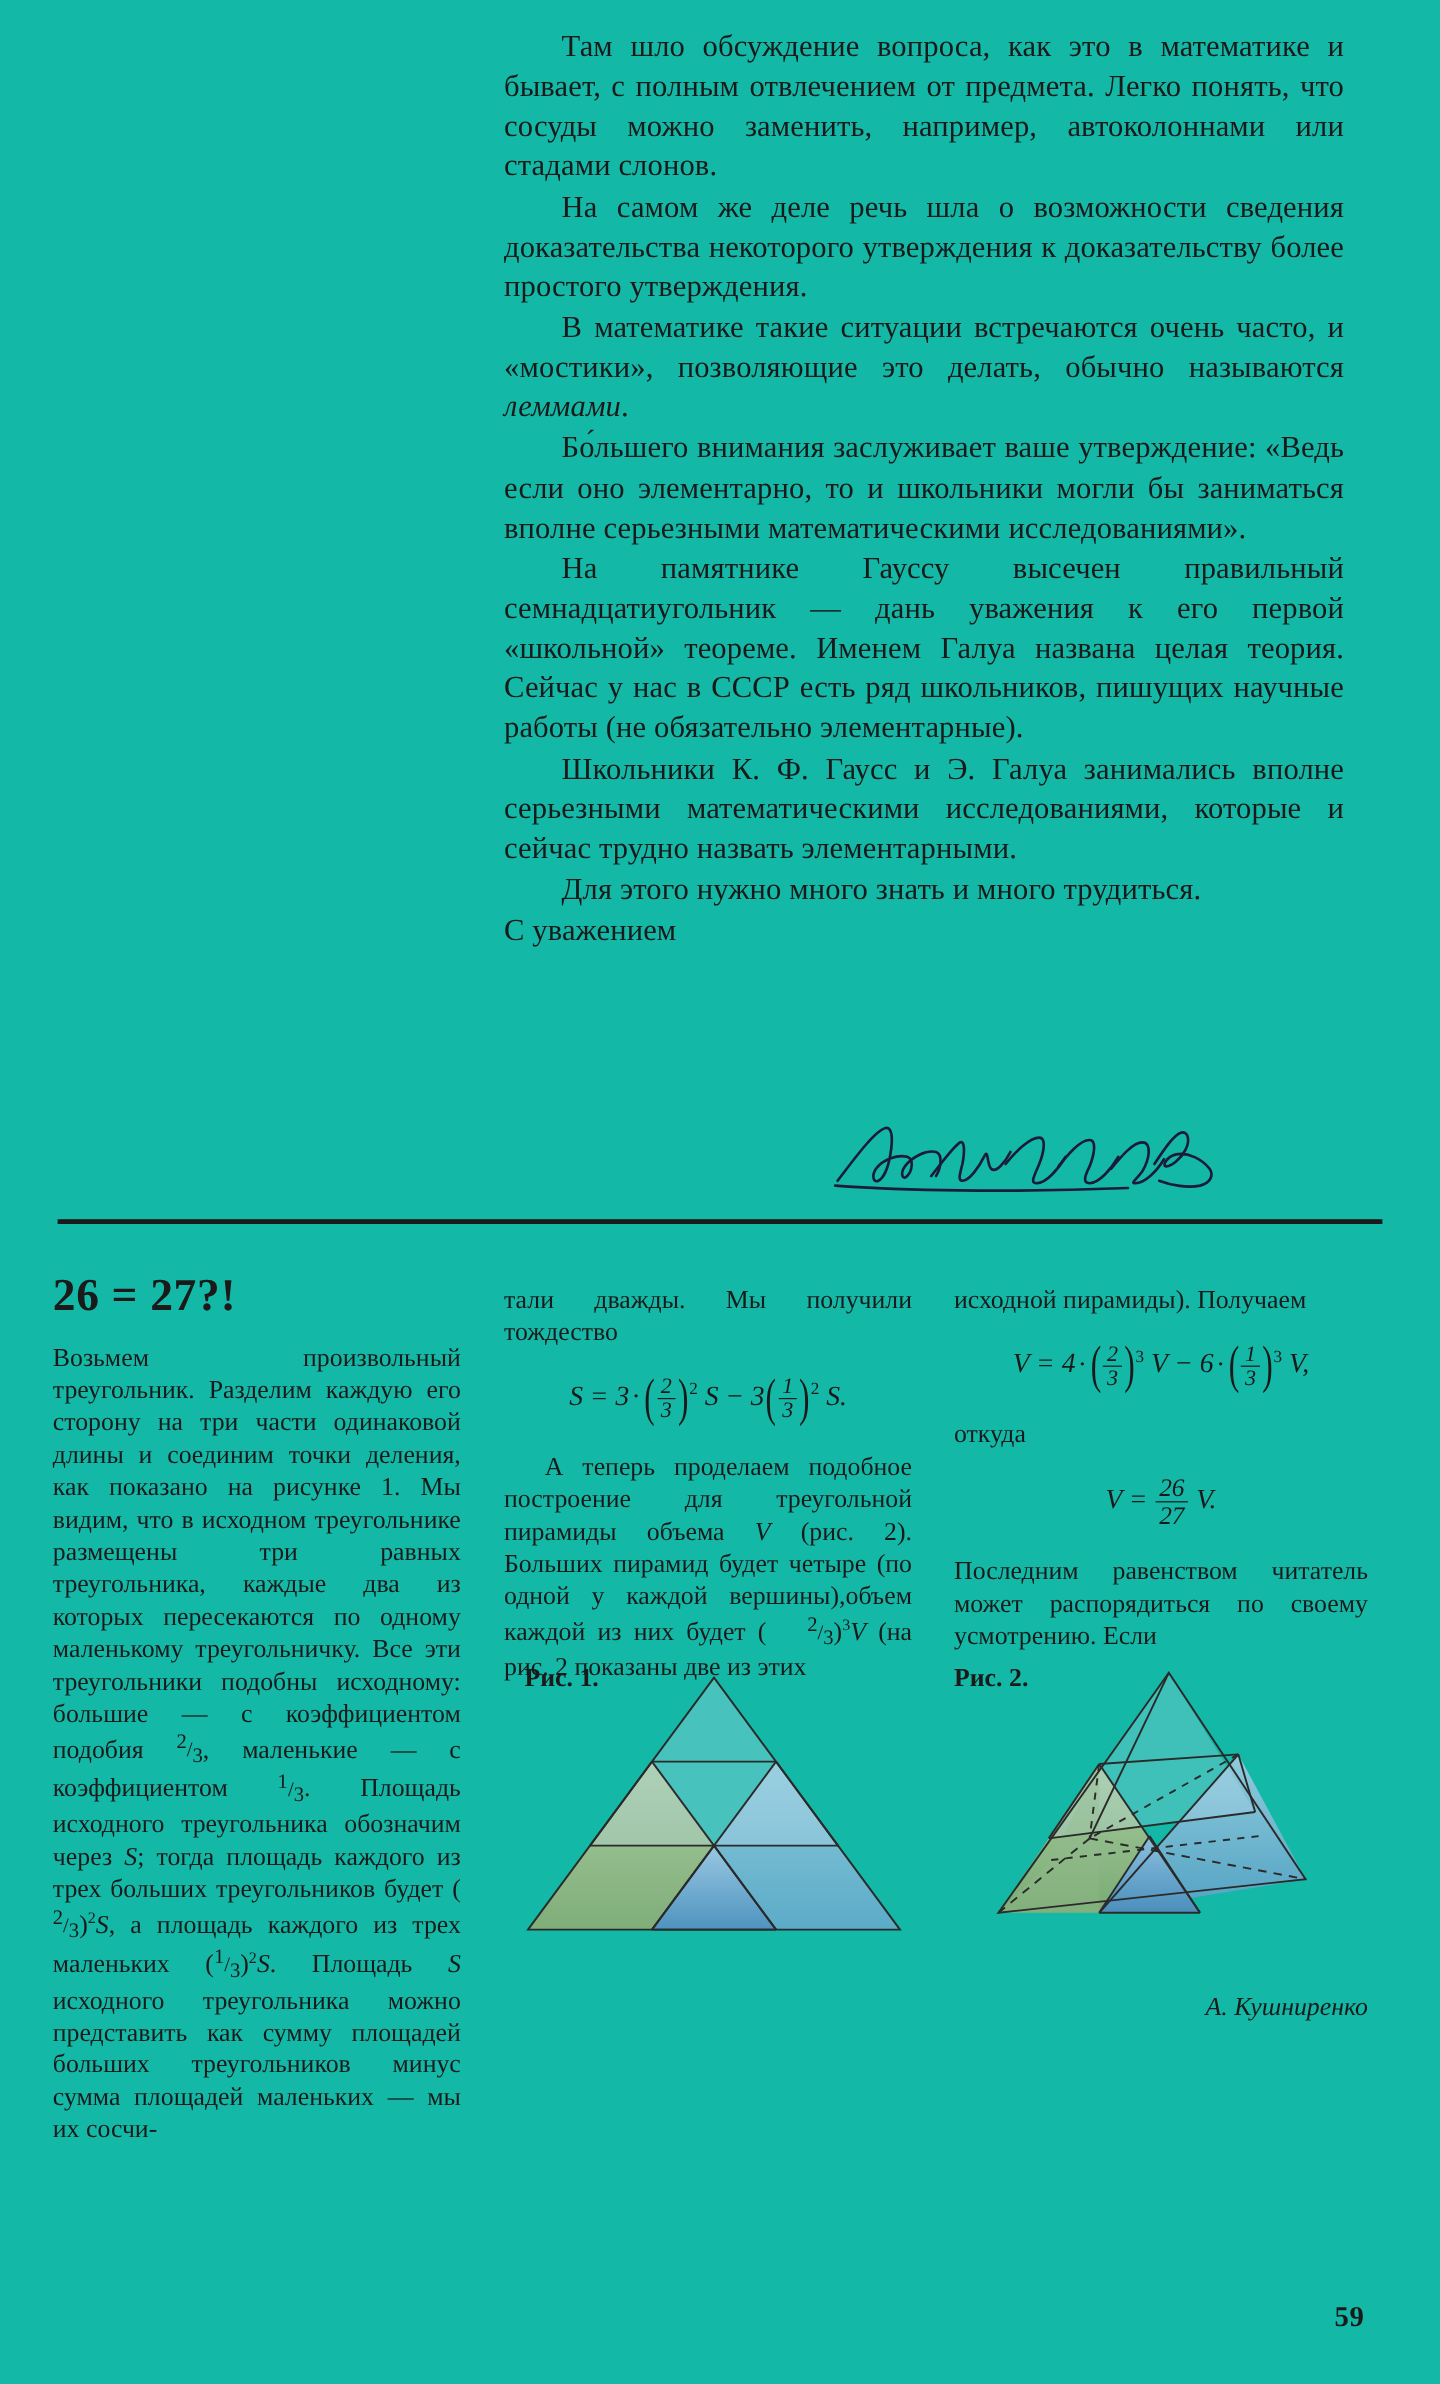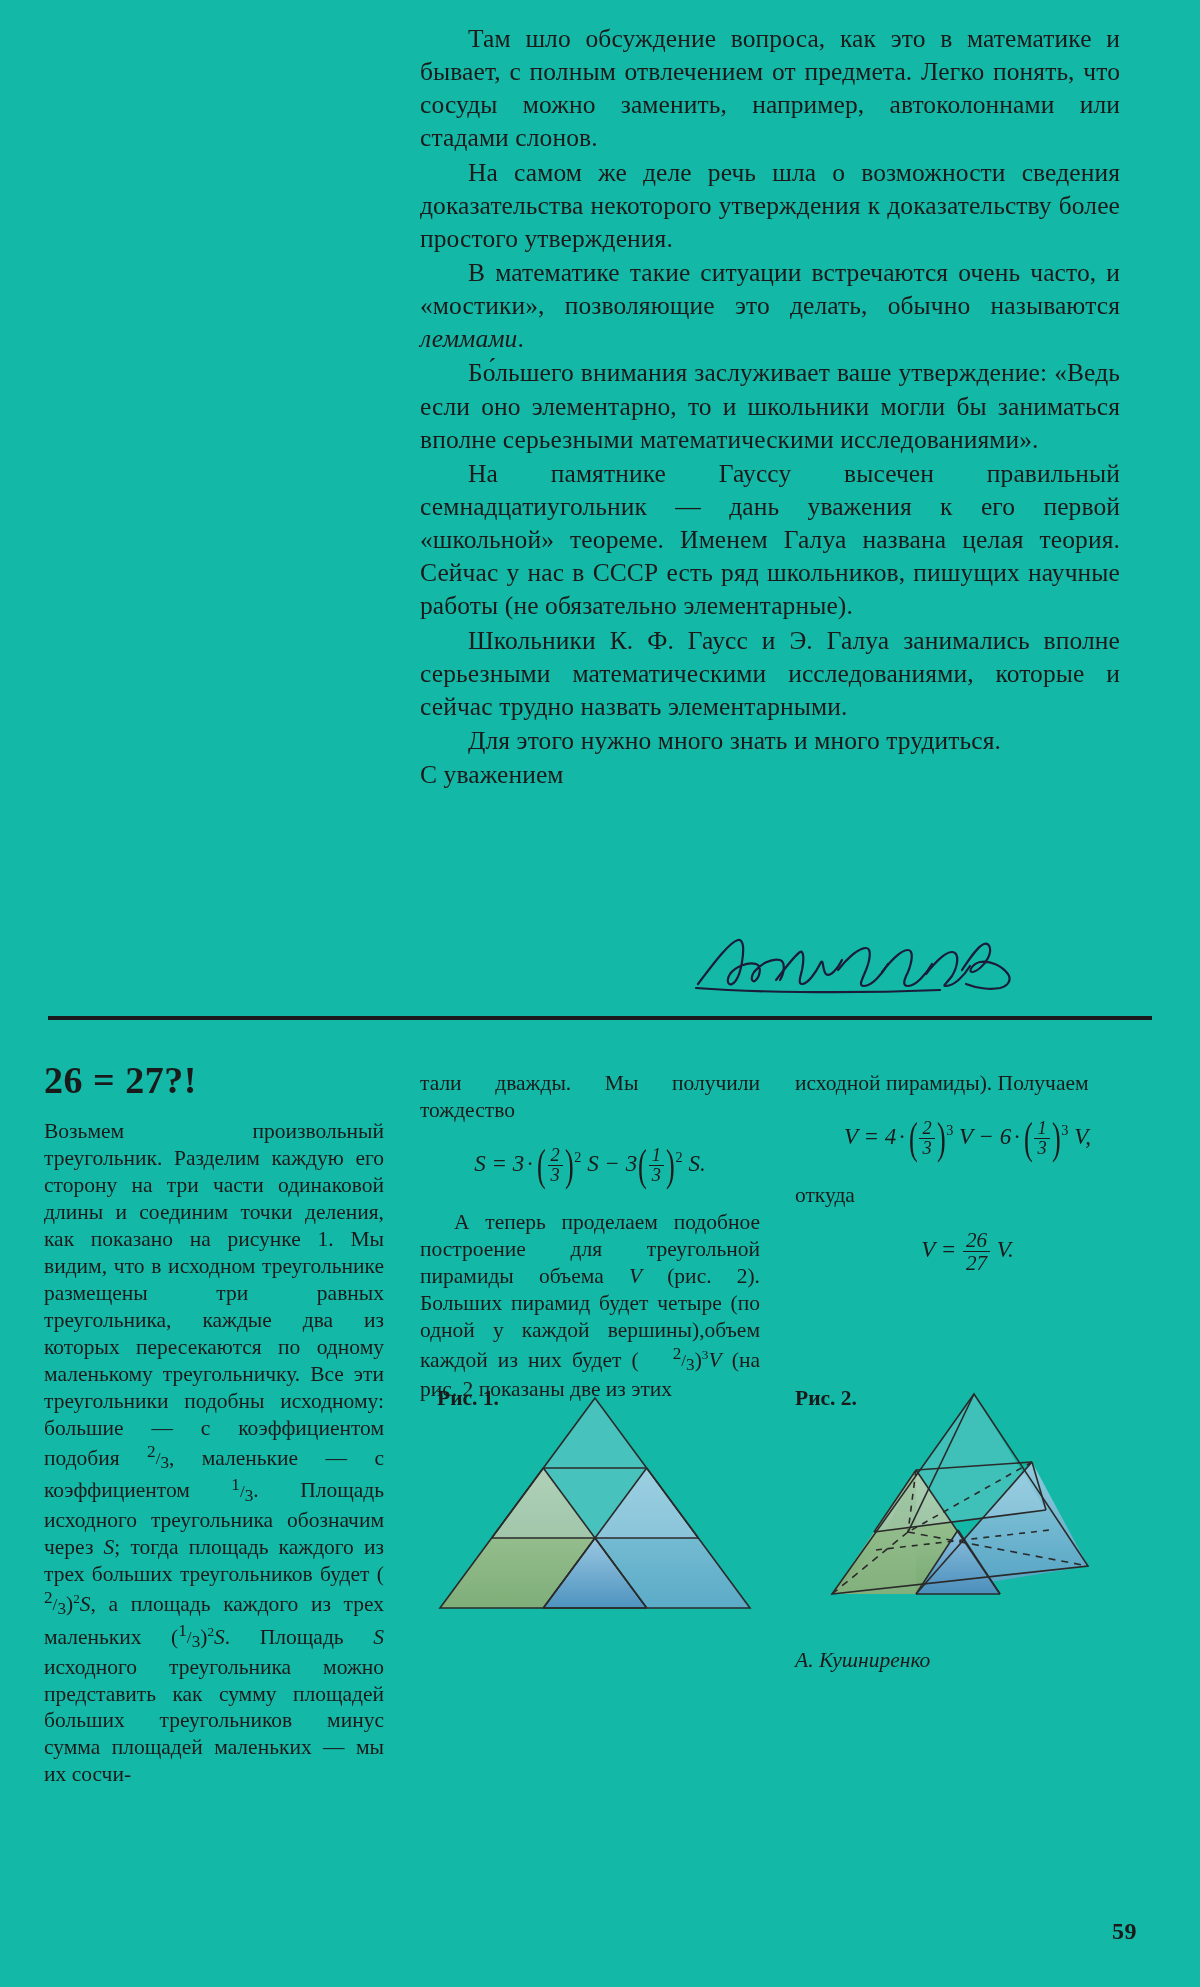--- a/index.html
+++ b/index.html
@@ -230,25 +230,26 @@
       <div class="math-block">
         <em>V</em> = 4<span class="dotop">·</span><span class="paren">(</span><span class="frac"><span class="num">2</span><span class="den">3</span></span><span class="paren">)</span><span class="sup">3</span> <em>V</em> − 6<span class="dotop">·</span><span class="paren">(</span><span class="frac"><span class="num">1</span><span class="den">3</span></span><span class="paren">)</span><span class="sup">3</span> <em>V</em>,
       </div>
 
       <p>откуда</p>
 
       <div class="math-block" style="margin-top:20px;margin-bottom:22px;">
         <em>V</em> = <span class="frac" style="font-size:0.92em;"><span class="num">26</span><span class="den">27</span></span> <em>V</em>.
       </div>
 
+      <p>Последним равенством читатель может распорядиться по своему усмотрению. Если</p>
     </div>
 
 
     <div class="col col3" style="top:607px;">
-      <p style="text-align:left;font-style:italic;margin-top:0;">А. Кушниренко</p>
+      <p style="text-align:right;font-style:italic;margin-top:12px;">А. Кушниренко</p>
     </div>
 
     <div class="figs">
 
       <div class="fig-label fig1-label">Рис. 1.</div>
       <div class="fig-label fig2-label">Рис. 2.</div>
 
       <div class="fig-box1">
         <svg width="350" height="245" viewBox="0 0 350 245" xmlns="http://www.w3.org/2000/svg">
           <defs>

